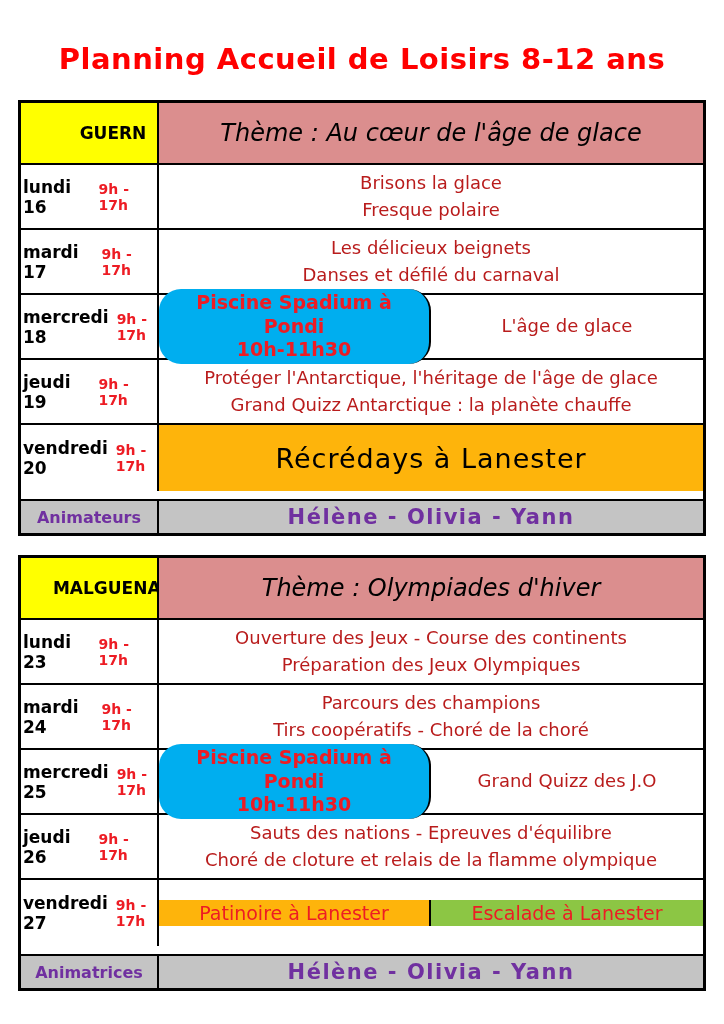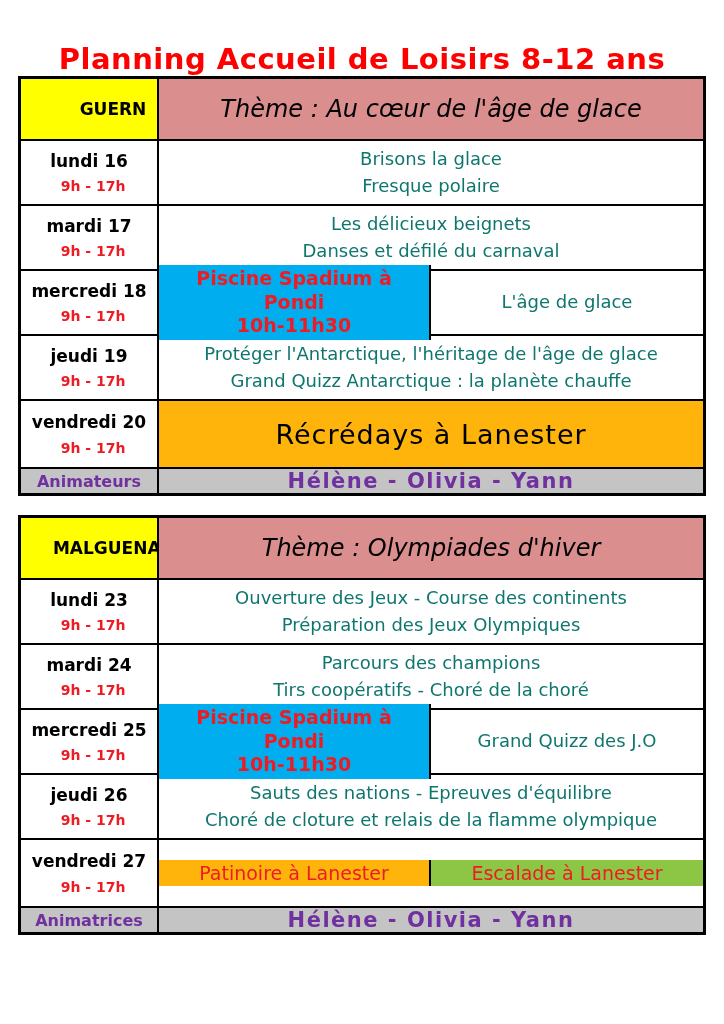--- a/index.html
+++ b/index.html
@@ -10,56 +10,56 @@
     overflow: hidden;
   }
   .page { width: 724px; height: 1024px; padding-top: 42px; }
 
   .title {
     text-align: center;
     color: var(--title-red, #FF0000);
     font-size: 29px;
     font-weight: bold;
     letter-spacing: 0.5px;
-    margin-bottom: 0;
+    margin-bottom: 24px;
   }
 
   .ptable {
     width: 688px;
     margin-left: 18px;
     border: 3px solid #000;
     background: #fff;
   }
   .ptable + .ptable { margin-top: 19px; }
 
   .row { display: flex; height: 65px; }
   .row + .row { border-top: 2px solid #000; }
   .row.header { height: 60px; }
   .row.tall   { height: 68px; }
-  .row.staff  { height: 26px; background: var(--staff-gray, #C4C4C4); }
+  .row.staff  { height: 34px; background: var(--staff-gray, #C4C4C4); margin-top: 8px; }
 
   .day-cell {
     width: 138px;
     border-right: 2px solid #000;
-    display: flex; flex-direction: column;
+    display: flex; 
     align-items: center; justify-content: space-evenly;
     padding: 3px 2px;
     background: #fff;
   }
   .day-name  { font-weight: bold; font-size: 17px; color: #000; }
   .day-hours { font-weight: bold; font-size: 14px; color: var(--hours-red, #ED1C24); margin-left: 8px; }
 
   .content-cell {
     flex: 1;
     display: flex; flex-direction: column;
     align-items: center; justify-content: space-evenly;
     text-align: center;
     padding: 2px 4px;
   }
-  .activity-line { font-size: 18px; color: #0f766e; line-height: 1.25; }
+  .activity-line { font-size: 18px; color: #b91c1c; line-height: 1.25; }
 
   .site-cell {
     width: 138px;
     border-right: 2px solid #000;
     background: var(--site-yellow, #FFFF00);
     display: flex; align-items: center; justify-content: center;
     font-weight: bold; font-size: 17px; color: #000; padding-left: 48px;
   }
   .theme-cell {
     flex: 1;
@@ -73,21 +73,21 @@
     display: flex; flex-direction: column;
     align-items: center; justify-content: space-evenly;
     text-align: center; padding: 2px 4px;
   }
   .sub-left  { width: 272px; border-right: 2px solid #000; }
   .sub-right { flex: 1; }
 
   .pool {
     background: var(--pool-blue, #00AEEF);
     color: var(--hours-red, #ED1C24);
-    font-weight: bold; font-size: 19px;
+    font-weight: bold; font-size: 19px; border-radius: 22px;
   }
   .pool .activity-line { color: var(--hours-red, #ED1C24); font-weight: bold; font-size: 19px; }
 
   .banner-orange { background: var(--event-orange, #FEB40B); }
   .banner-green  { background: var(--event-green, #8CC644); }
   .big-event     { font-size: 27px; font-weight: normal; color: #000000; letter-spacing: 1px; }
   .red-event     { font-size: 19px; font-weight: normal; color: var(--hours-red, #ED1C24); }
 
   .staff-label-cell {
     width: 138px;

